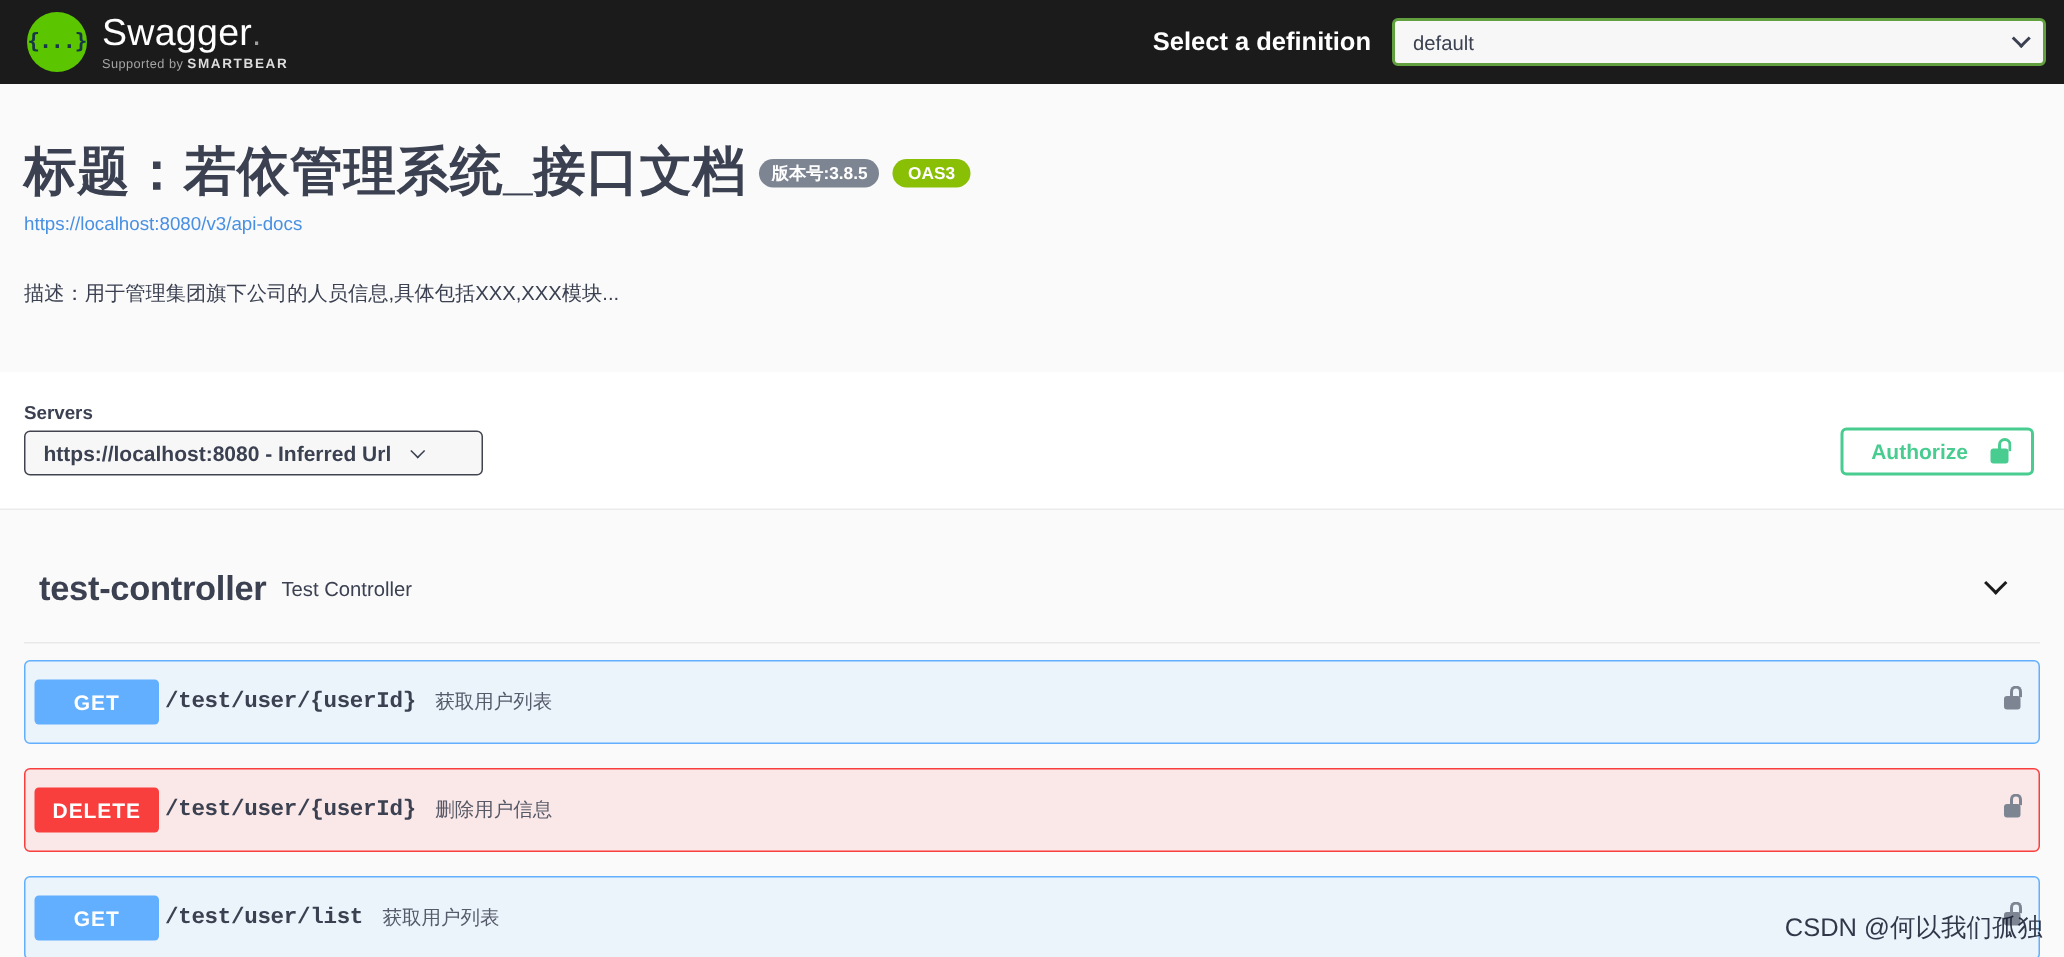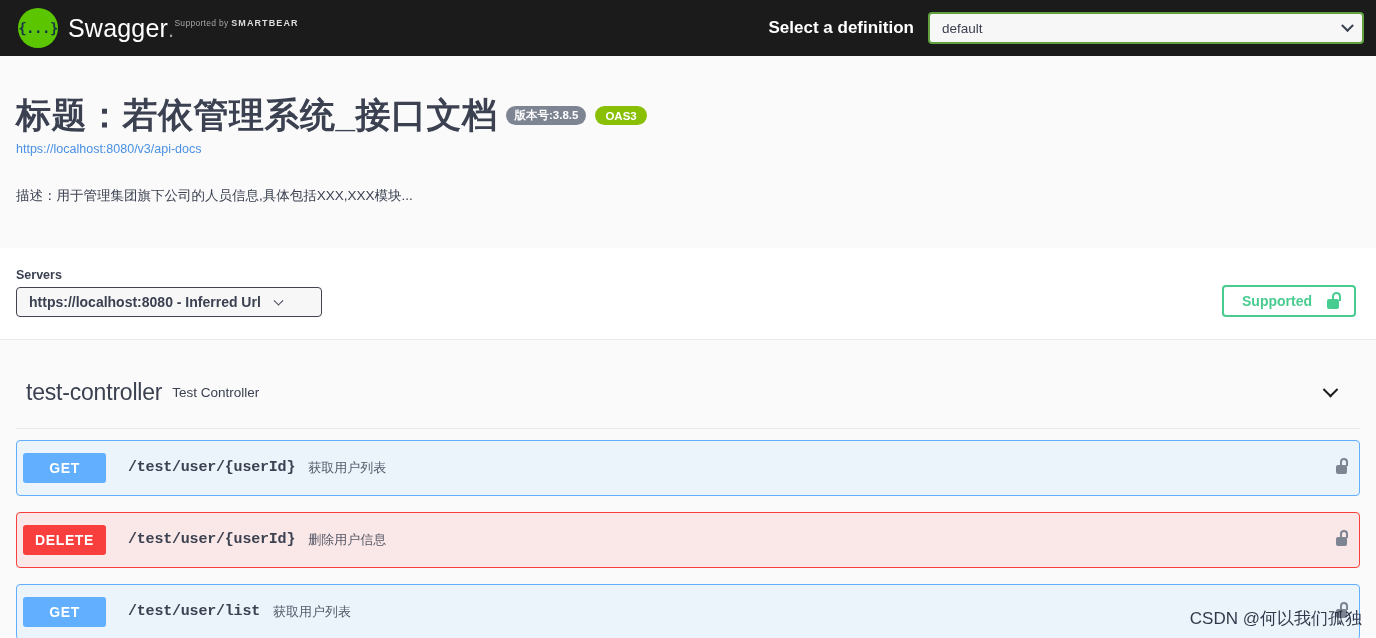--- a/index.html
+++ b/index.html
@@ -25,21 +25,21 @@
     width: 40px; height: 40px; border-radius: 50%;
     background: #5bc500;
     display: flex; align-items: center; justify-content: center;
     flex: 0 0 auto;
   }
   .logo-glyph {
     font-family: "DejaVu Sans Mono", monospace;
     font-size: 14px; font-weight: 700; color: #173647;
     letter-spacing: -0.5px;
   }
-  .brand-text { display: flex; flex-direction: row; line-height: 1; }
+  .brand-text { display: flex; flex-direction: column; line-height: 1; }
   .brand-name {
     color: #ffffff; font-size: 25px; font-weight: 400;
     letter-spacing: 0.2px;
   }
   .brand-name .dot { color: #9e9e9e; font-size: 22px; }
   .brand-sub {
     margin-top: 3px;
     font-size: 8.5px; color: #a5a5a5; letter-spacing: 0.3px;
     white-space: nowrap;
   }
@@ -169,21 +169,21 @@
   
   .ops-area { background: #fafafa; padding-top: 30px; }
 
   .tag-header {
     display: flex; align-items: center;
     padding: 0 16px 0 26px;
     height: 46px;
     cursor: pointer;
   }
   .tag-name {
-    font-size: 23px; font-weight: 400; color: #3b4151;
+    font-size: 23px; font-weight: 700; color: #3b4151;
     letter-spacing: -0.2px;
   }
   .tag-desc {
     margin-left: 10px;
     font-size: 13.5px; color: #3b4151;
   }
   .tag-chev { margin-left: auto; margin-right: 24px; }
   .tag-chev .chev { width: 11px; height: 11px; border-width: 2.2px; border-color: #1b1b1b; }
 
   .ops-list {
@@ -208,21 +208,21 @@
     display: flex; align-items: center; justify-content: center;
     font-family: "Liberation Sans", sans-serif;
     font-size: 14px; font-weight: 700; color: #ffffff;
     letter-spacing: 0.6px;
     flex: 0 0 auto;
   }
   .op-row.get .op-method    { background: #61affe; }
   .op-row.delete .op-method { background: #f93e3e; }
 
   .op-path {
-    margin-left: 22px;
+    margin-left: 4px;
     font-family: "Liberation Mono", "DejaVu Sans Mono", monospace;
     font-size: 15px; font-weight: 600; color: #3b4151;
     letter-spacing: -0.2px;
   }
   .op-summary {
     margin-left: 13px;
     font-size: 13px; color: #3b4151;
     opacity: 0.85;
   }
   .op-lock { margin-left: auto; color: #7d8492; }
@@ -279,21 +279,21 @@
 <div class="servers-block">
   <div class="servers-left">
     <div class="servers-label">Servers</div>
     <div class="server-select">
       <span>https://localhost:8080 - Inferred Url</span>
       <span class="caret"><i class="chev"></i></span>
     </div>
   </div>
   <div class="authorize-wrap">
     <button class="authorize-btn">
-      <span>Supported</span>
+      <span>Authorize</span>
       <span class="lock">
         <span class="shackle"></span>
           <span class="body"></span>
       </span>
     </button>
   </div>
 </div>
 
 <div class="ops-area">
   <div class="tag-header">

